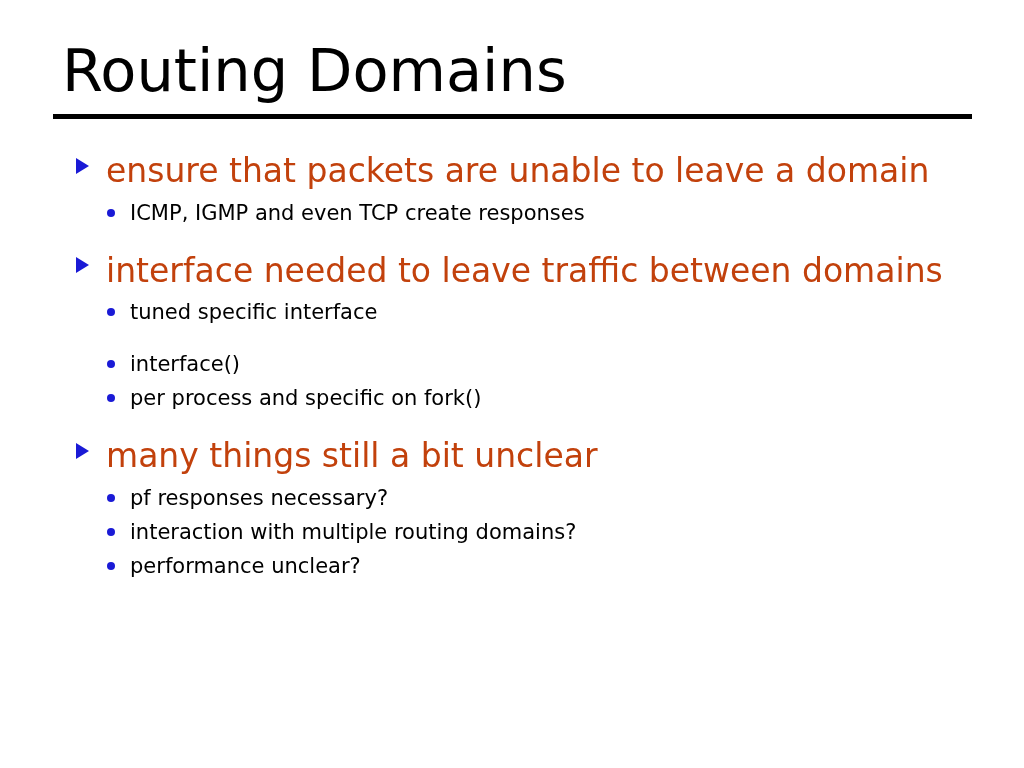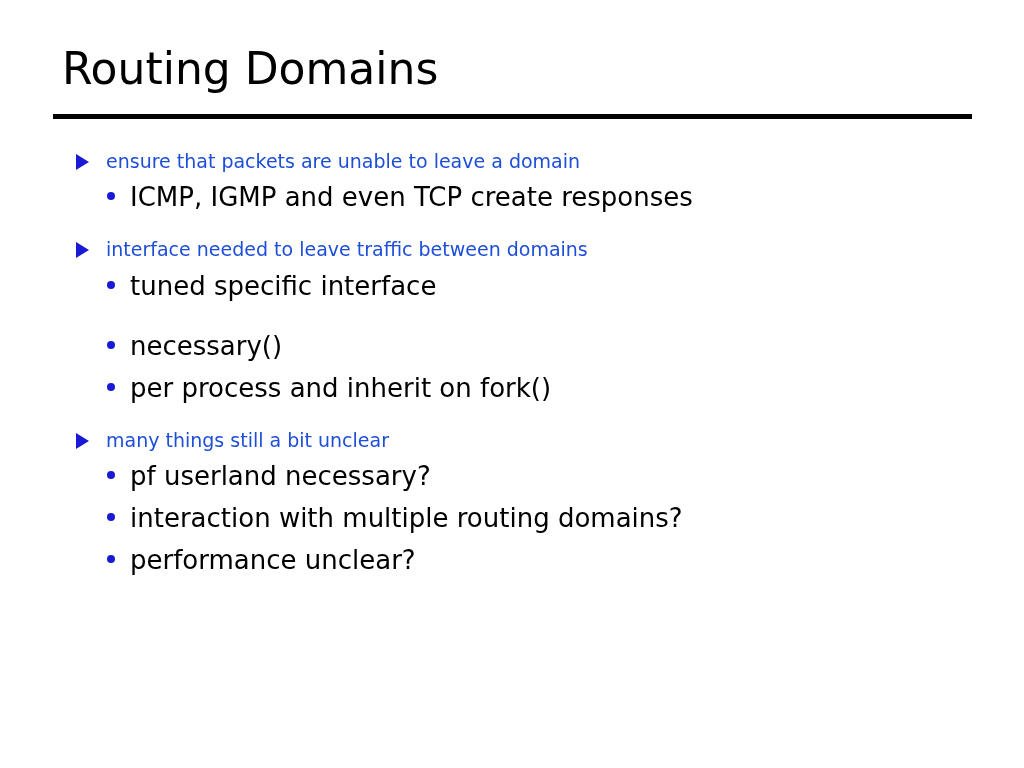--- a/index.html
+++ b/index.html
@@ -16,22 +16,22 @@
   }
   .slide {
     position: relative;
     width: 1024px;
     height: 768px;
     box-sizing: border-box;
   }
   .slide-title {
     position: absolute;
     left: 62px;
-    top: 46px;
-    font-size: 44px;
+    top: 40px;
+    font-size: 59px;
     font-weight: normal;
     letter-spacing: 0px;
     color: #000000;
     line-height: 1.05;
     white-space: nowrap;
   }
   .title-rule {
     position: absolute;
     left: 53px;
     top: 114px;
@@ -47,42 +47,42 @@
   }
   .group {
     margin-bottom: 18px;
   }
   .group:last-child {
     margin-bottom: 0;
   }
   .lvl1 {
     position: relative;
     padding-left: 36px;
-    font-size: 19px;
+    font-size: 33px;
     line-height: 1.38;
-    color: #1d4ed8;
+    color: #c2410c;
     margin-bottom: 2px;
   }
   .lvl1 .marker {
     position: absolute;
     left: 6px;
     top: 0.30em;
     width: 0;
     height: 0;
     border-left: 13px solid #1a1ad6;
     border-top: 8px solid transparent;
     border-bottom: 8px solid transparent;
   }
   .sublist {
     margin-top: 1px;
   }
   .lvl2 {
     position: relative;
     padding-left: 60px;
-    font-size: 26px;
+    font-size: 21px;
     line-height: 1.62;
     color: #000000;
   }
   .lvl2 .dot {
     position: absolute;
     left: 37px;
     top: 0.62em;
     width: 8px;
     height: 8px;
     border-radius: 50%;
@@ -122,38 +122,38 @@
           <span class="dot"></span>
           <span>tuned specific interface</span>
         </div>
       </div>
     </div>
 
     <div class="group">
       <div class="sublist">
         <div class="lvl2">
           <span class="dot"></span>
-          <span>necessary()</span>
+          <span>interface()</span>
         </div>
         <div class="lvl2">
           <span class="dot"></span>
-          <span>per process and inherit on fork()</span>
+          <span>per process and specific on fork()</span>
         </div>
       </div>
     </div>
 
     <div class="group">
       <div class="lvl1">
         <span class="marker"></span>
         <span>many things still a bit unclear</span>
       </div>
       <div class="sublist">
         <div class="lvl2">
           <span class="dot"></span>
-          <span>pf userland necessary?</span>
+          <span>pf responses necessary?</span>
         </div>
         <div class="lvl2">
           <span class="dot"></span>
           <span>interaction with multiple routing domains?</span>
         </div>
         <div class="lvl2">
           <span class="dot"></span>
           <span>performance unclear?</span>
         </div>
       </div>

